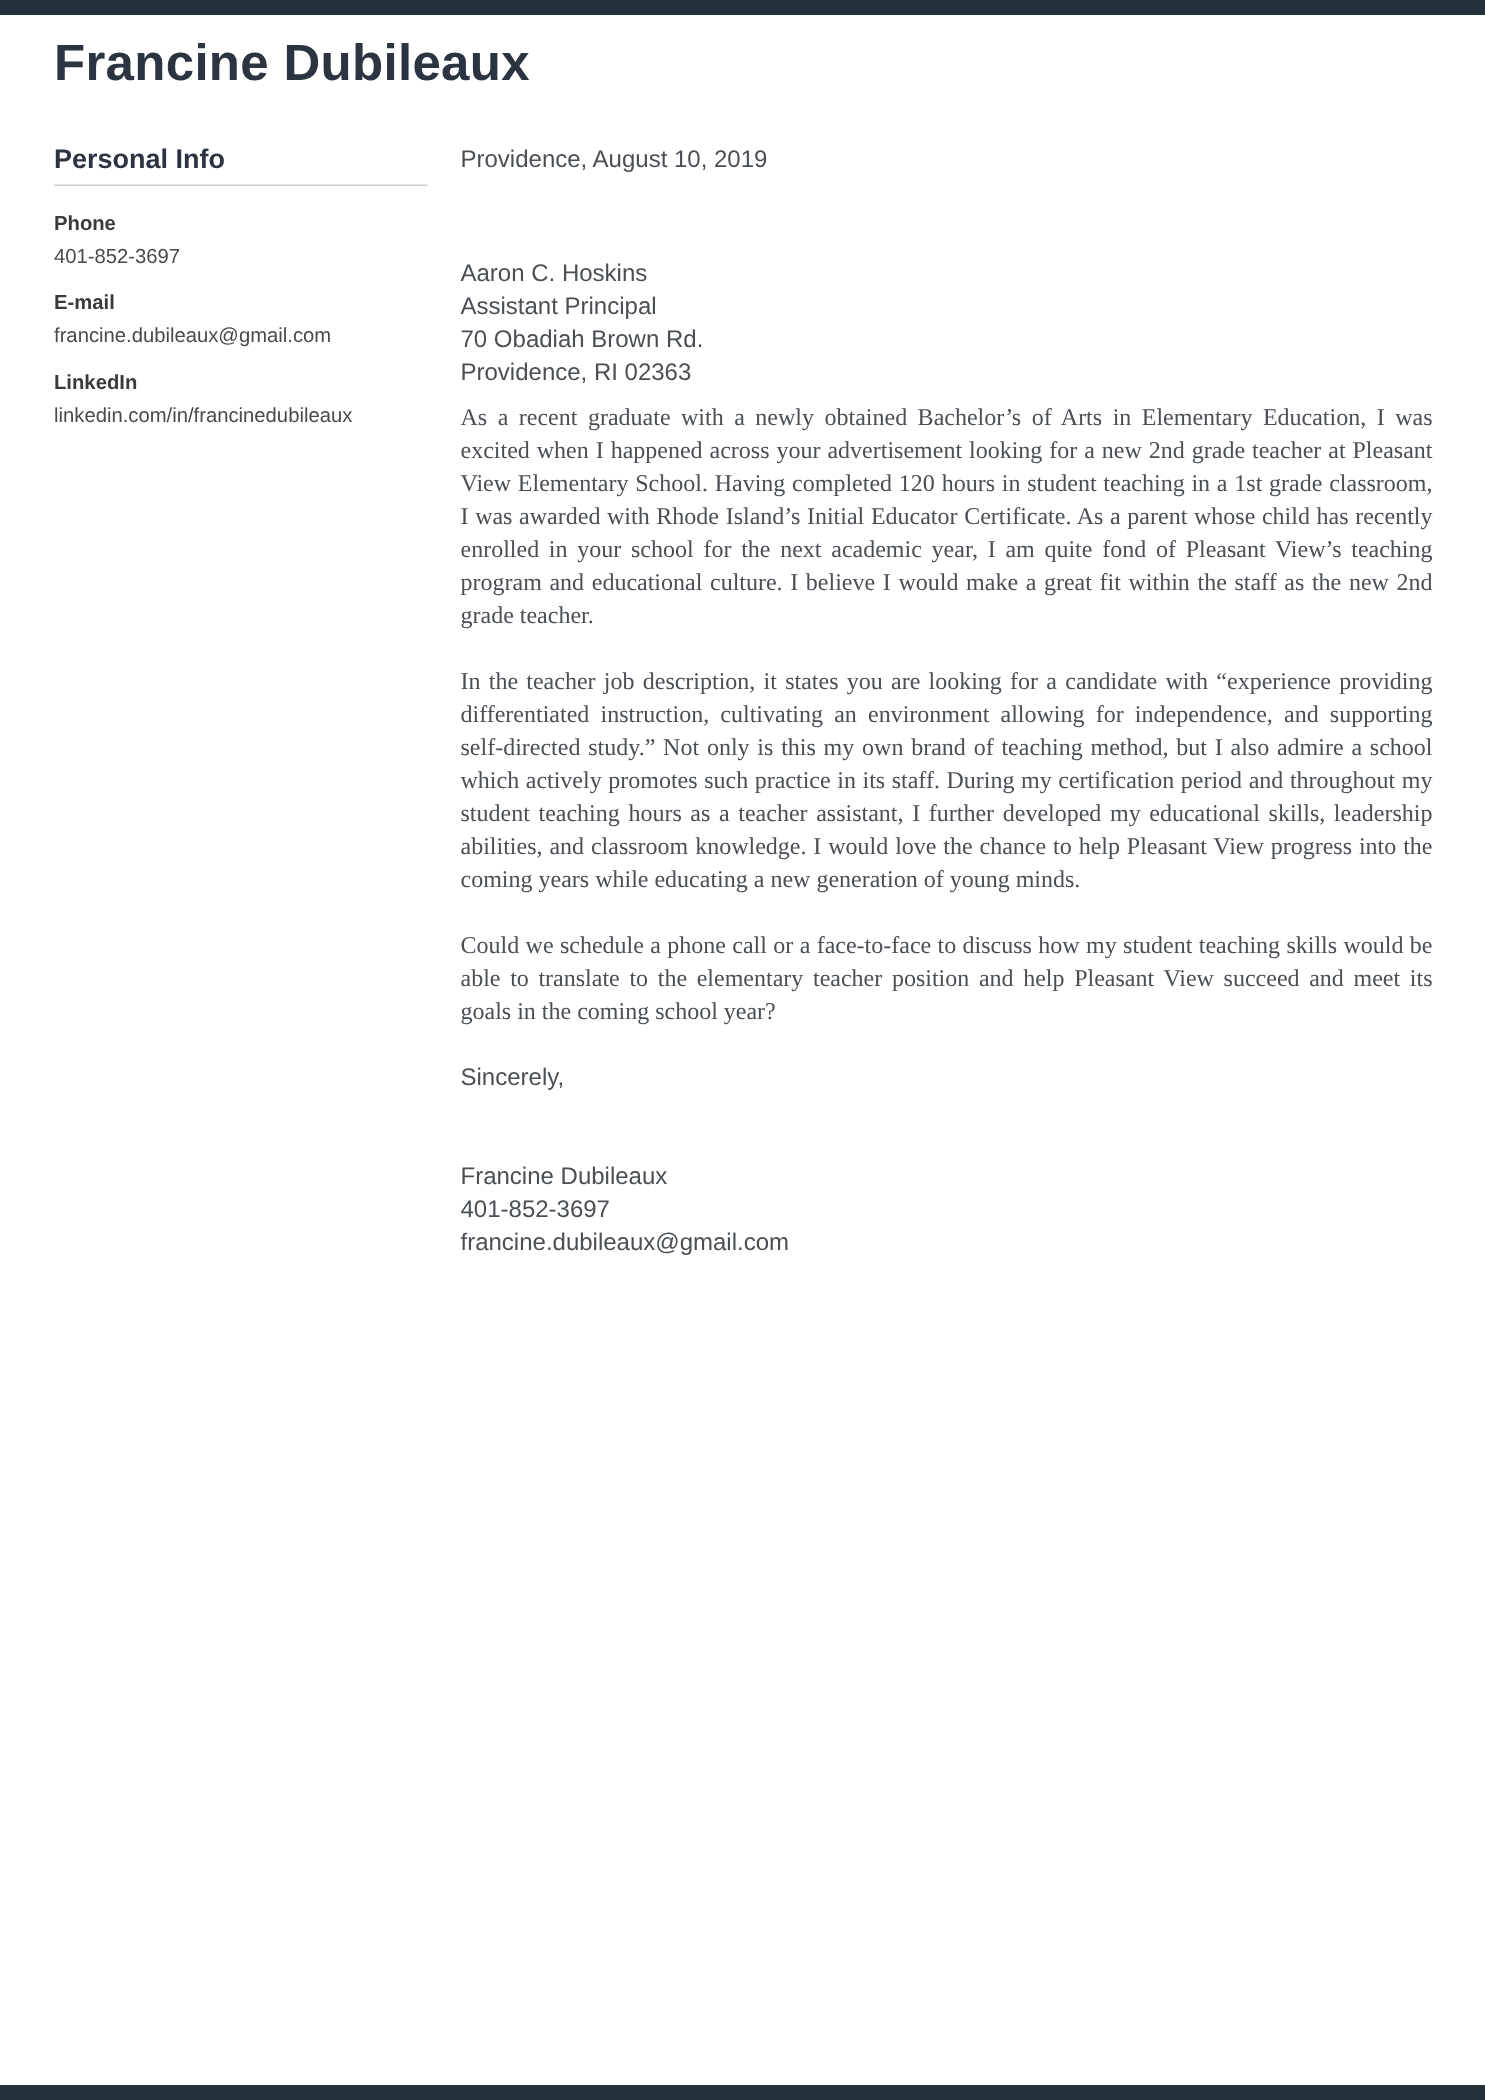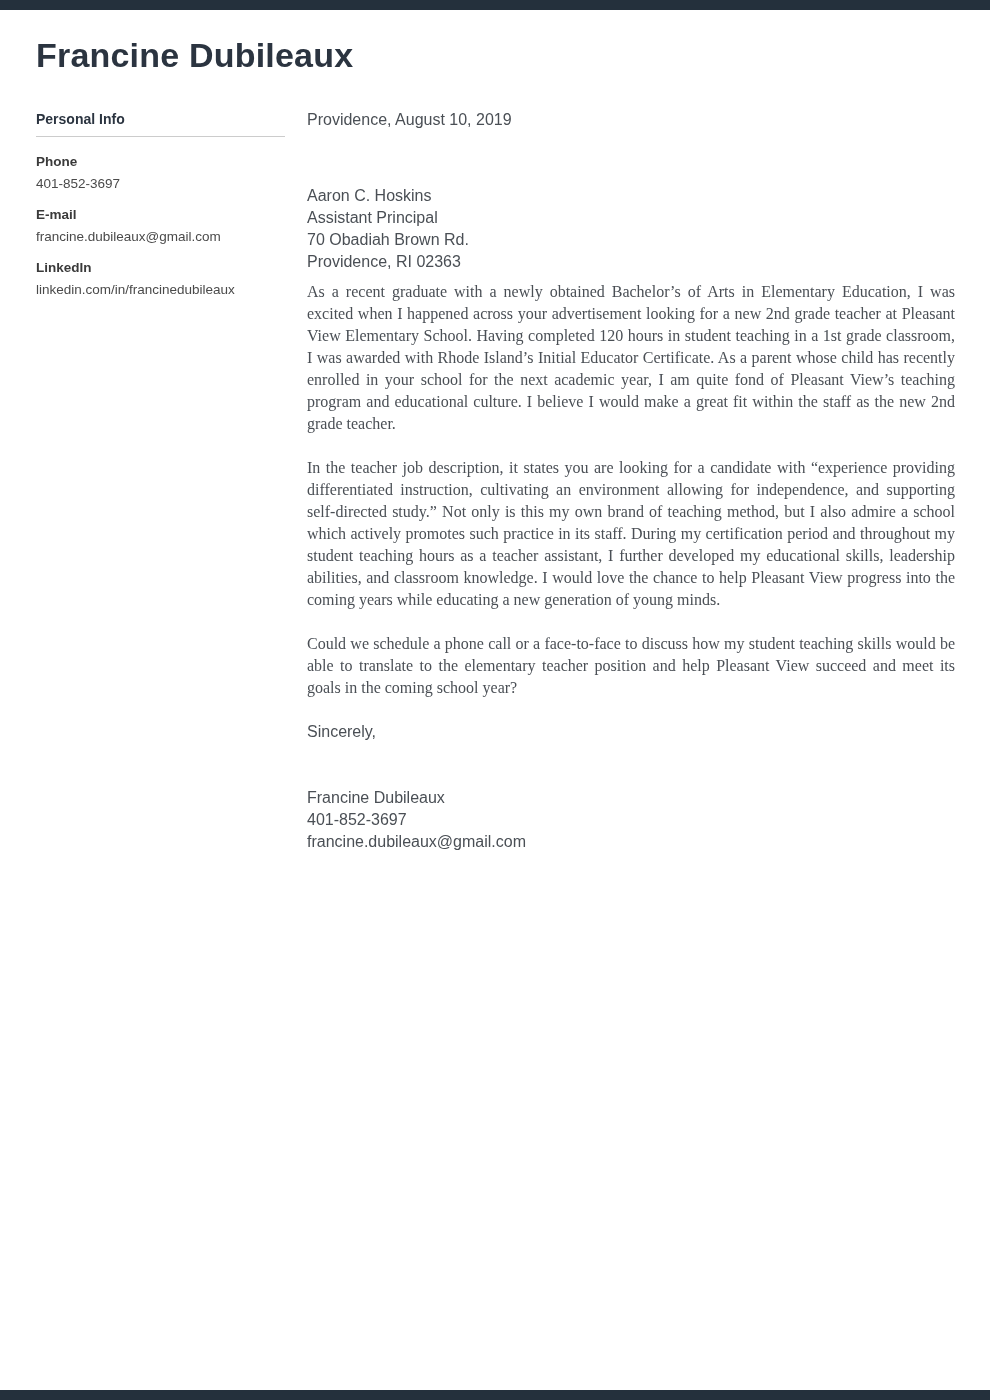--- a/index.html
+++ b/index.html
@@ -19,40 +19,40 @@
     position: absolute;
     left: 0;
     width: 100%;
     height: 10px;
     background: #24303c;
   }
   .accent-bar.top { top: 0; }
   .accent-bar.bottom { bottom: 0; }
 
   .content {
-    padding: 33px 35px 0 36px;
+    padding: 20px 35px 0 36px;
   }
   .doc-name {
     font-size: 34px;
     line-height: 44px;
     font-weight: 700;
     color: #2b3440;
     letter-spacing: 0.2px;
   }
   .columns {
     display: flex;
     margin-top: 32px;
   }
   .sidebar {
     width: 249px;
     flex: 0 0 249px;
     margin-right: 22px;
   }
   .sidebar-heading {
-    font-size: 14px;
+    font-size: 18px;
     line-height: 20px;
     font-weight: 700;
     color: #2b3440;
     padding-bottom: 7px;
     border-bottom: 1px solid #cccccc;
   }
   .info-group { margin-top: 14px; }
   .info-group + .info-group { margin-top: 9px; }
   .info-label {
     font-size: 13.5px;

